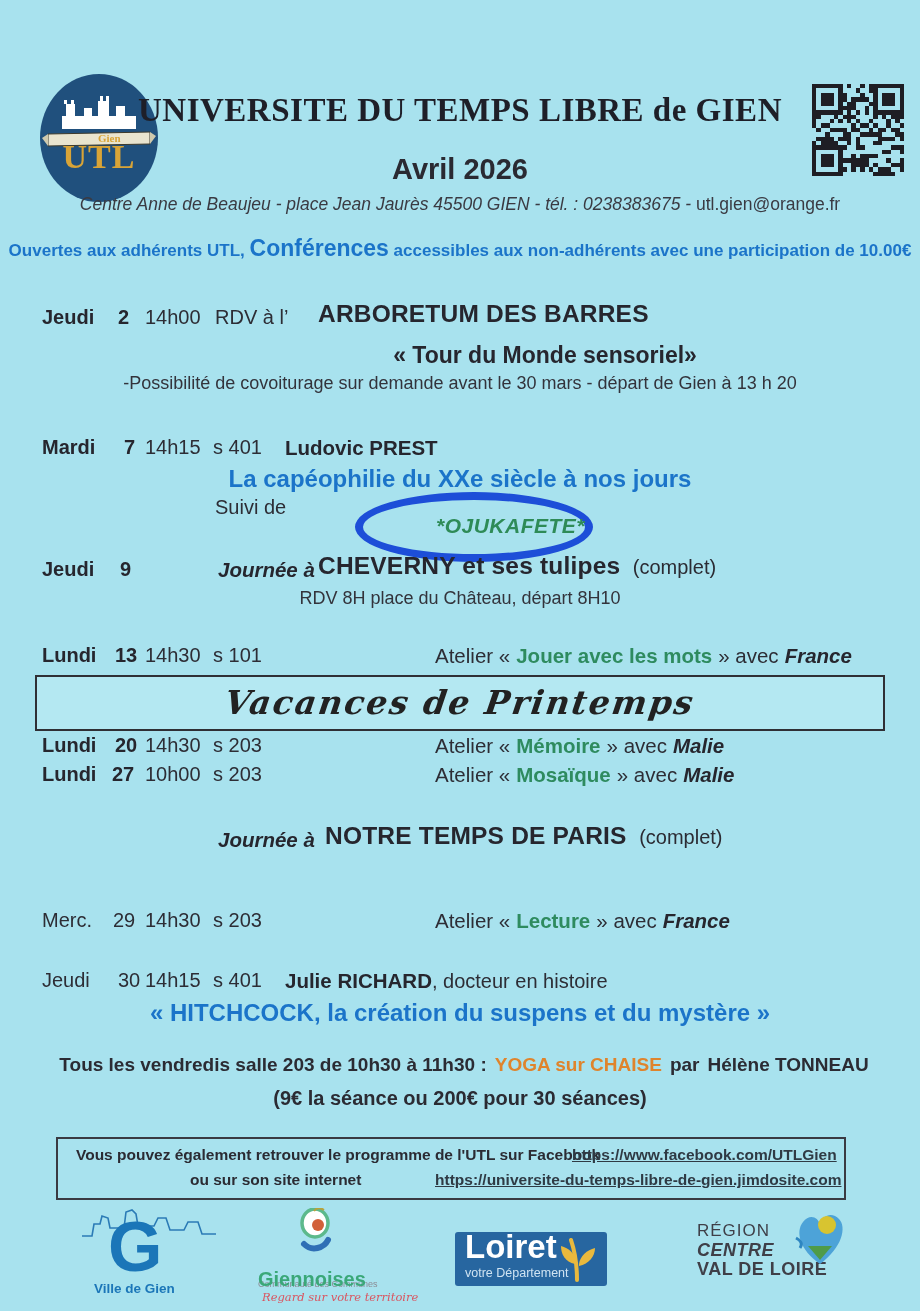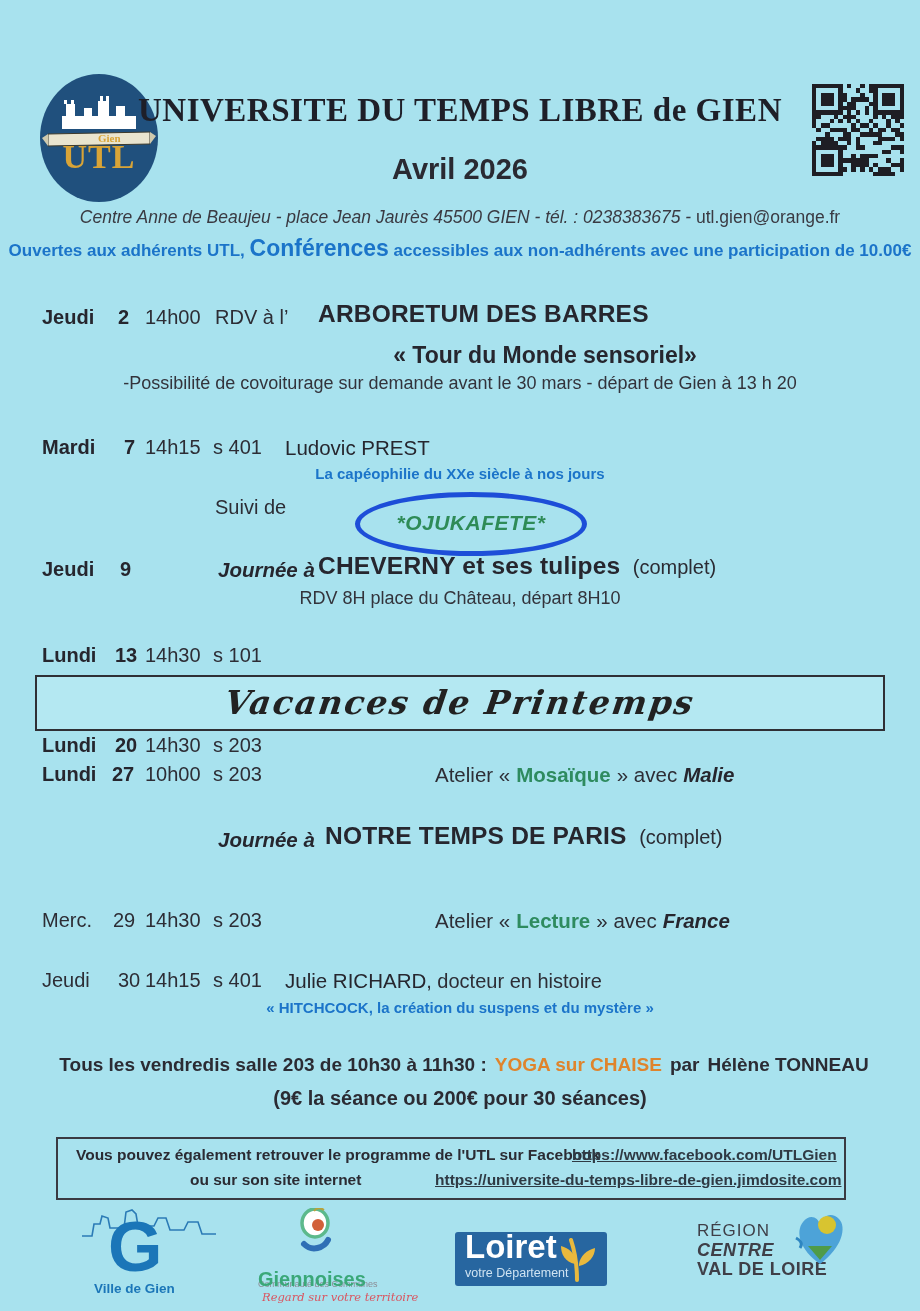--- a/index.html
+++ b/index.html
@@ -4,21 +4,21 @@
 <style>
   html,body{margin:0;padding:0;background:#8fb6c0;}
   #poster{position:relative;width:920px;height:1311px;margin:0 auto;background:#a8e2ee;
     font-family:"Liberation Sans",sans-serif;color:#2b2b33;overflow:hidden;}
   .ab{position:absolute;}
   .center-line{left:0;right:0;text-align:center;white-space:nowrap;}
 
   
   .org-title{top:92px;font-family:Liberation Serif, serif;font-weight:700;font-size:33px;color:#1e1f28;letter-spacing:.5px;}
   .month{top:153px;font-weight:700;font-size:29px;color:#2a2a32;}
-  .address{top:207px;font-style:italic;font-size:17.5px;color:#3a3a42;}
+  .address{top:194px;font-style:italic;font-size:17.5px;color:#3a3a42;}
   .address .email{font-style:normal;}
   .notice{top:235px;font-weight:700;font-size:17px;color:#1b74c9;}
   .notice .big{font-size:23px;}
 
   
   .utl-logo{left:40px;top:74px;width:118px;height:128px;background:#20507d;border-radius:50%;}
   .utl-logo svg{position:absolute;left:0;top:0;}
   .utl-acronym{position:absolute;left:0;right:0;top:66px;text-align:center;color:#d9a437;
     font-family:"Liberation Serif",serif;font-weight:700;font-size:34px;line-height:34px;letter-spacing:1px;}
   .utl-city{position:absolute;left:58px;top:58px;color:#d9a437;font-family:"Liberation Serif",serif;font-size:11px;font-weight:700;}
@@ -28,33 +28,33 @@
   .qr div{width:100%;height:100%;}
   .qr .d{background:#1e1e24;}
 
   
   .row{position:absolute;left:0;width:920px;height:32px;white-space:nowrap;}
   .day{font-weight:600;font-size:20px;color:#26262e;}
   .plain{font-size:20px;color:#2d2d35;}
   .small-up{top:6px;}
   .evt-title{font-weight:700;font-size:24.5px;color:#26262e;letter-spacing:.2px;}
   .evt-status{font-weight:400;font-size:20px;margin-left:8px;}
-  .speaker{font-weight:400;font-size:20.5px;color:#26262e;}
-  .talk-blue{font-weight:700;font-size:15px;color:#1b74c9;}
+  .speaker{font-weight:700;font-size:20.5px;color:#26262e;}
+  .talk-blue{font-weight:700;font-size:24px;color:#1b74c9;}
   .subtitle{font-weight:700;font-size:23px;color:#26262e;}
   .note{font-size:18px;color:#33333b;}
   .pre-it{font-weight:700;font-style:italic;font-size:20.5px;color:#26262e;}
 
   .atelier{position:absolute;left:435px;font-size:20.5px;color:#2d2d35;}
   .atelier span{display:inline-block;margin-right:6px;}
   .atelier .g{color:#2e8b5f;font-weight:600;}
   .atelier .t{font-weight:700;font-style:italic;color:#26262e;margin-right:0;}
 
-  .oval{left:355px;top:492px;width:222px;height:54px;border:5px solid #1d4ed8;border-radius:50%;
-    text-align:center;line-height:52px;}
+  .oval{left:355px;top:492px;width:222px;height:54px;border:8px solid #1d4ed8;border-radius:50%;
+    text-align:right;line-height:52px;}
   .oval span{color:#2e8b57;font-weight:700;font-style:italic;font-size:21px;letter-spacing:.5px;}
 
   .vac-box{left:35px;top:675px;width:846px;height:52px;border:2px solid #2f2f35;background:#b4e8f2;
     text-align:center;line-height:52px;}
   .vac-box span{display:inline-block;font-family:"DejaVu Serif",serif;font-style:italic;font-weight:700;
     font-size:33px;color:#222;letter-spacing:2px;transform:skewX(-8deg);}
 
   .yoga-line{top:1054px;font-weight:700;font-size:19px;color:#2b2b33;padding-left:8px;}
   .yoga-line span{display:inline-block;margin-right:8px;}
   .yoga-line .org-col{color:#df842c;}
@@ -592,31 +592,37 @@
       <span class="evt-status">(complet)</span>
     </span>
   </div>
   <div class="ab center-line note" style="top:588px">RDV 8H place du Château, départ 8H10</div>
 
   <div class="row" style="top:644px">
     <span class="ab day" style="left:42px">Lundi</span>
     <span class="ab day" style="left:115px">13</span>
     <span class="ab plain" style="left:145px">14h30</span>
     <span class="ab plain" style="left:213px">s 101</span>
+    <span class="atelier">
+      <span>Atelier «</span><span class="g">Jouer avec les mots</span><span>» avec</span><span class="t">France</span>
+    </span>
   </div>
 
   <div class="ab vac-box">
     <span>Vacances de Printemps</span>
   </div>
 
   <div class="row" style="top:734px">
     <span class="ab day" style="left:42px">Lundi</span>
     <span class="ab day" style="left:115px">20</span>
     <span class="ab plain" style="left:145px">14h30</span>
     <span class="ab plain" style="left:213px">s 203</span>
+    <span class="atelier">
+      <span>Atelier «</span><span class="g">Mémoire</span><span>» avec</span><span class="t">Malie</span>
+    </span>
   </div>
 
   <div class="row" style="top:763px">
     <span class="ab day" style="left:42px">Lundi</span>
     <span class="ab day" style="left:112px">27</span>
     <span class="ab plain" style="left:145px">10h00</span>
     <span class="ab plain" style="left:213px">s 203</span>
     <span class="atelier">
       <span>Atelier «</span><span class="g">Mosaïque</span><span>» avec</span><span class="t">Malie</span>
     </span>

